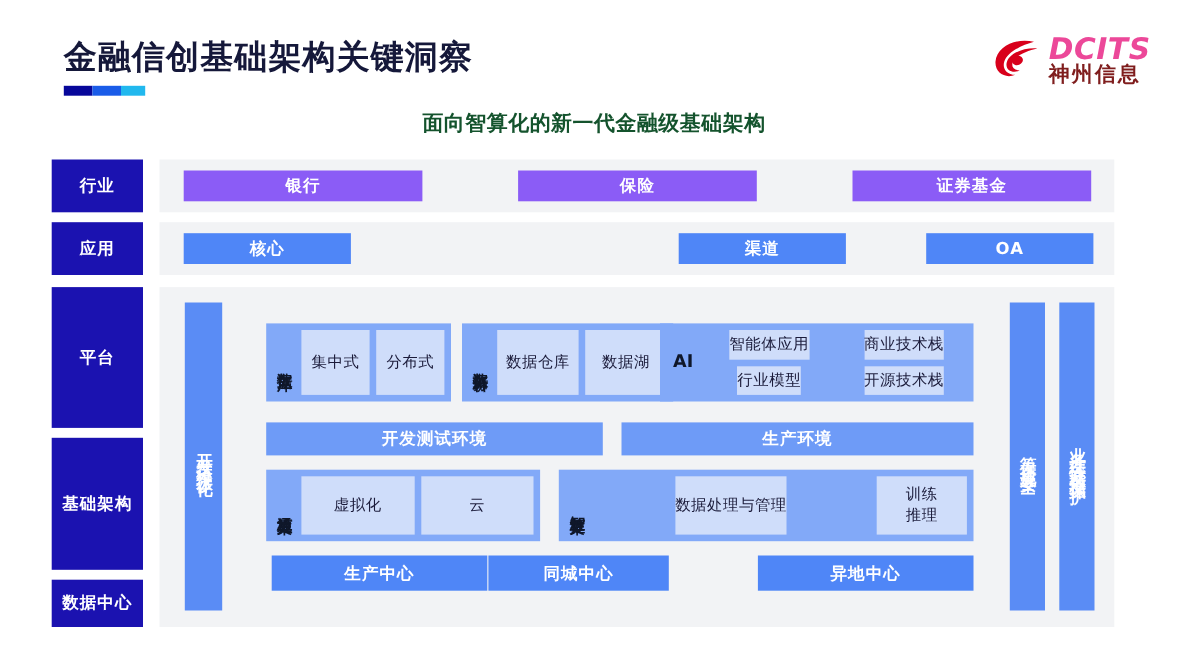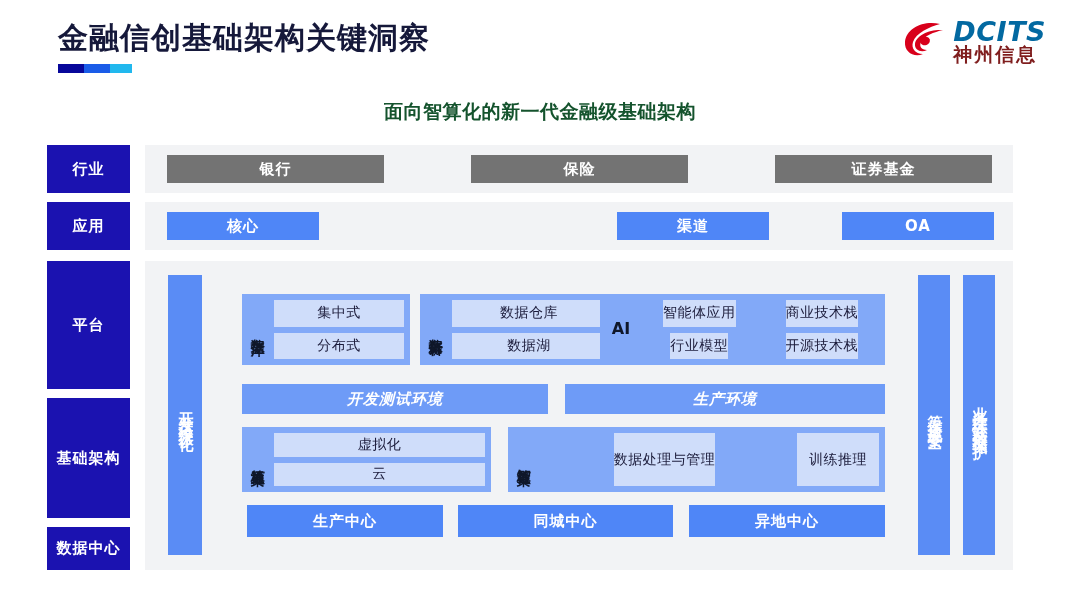--- a/index.html
+++ b/index.html
@@ -21,21 +21,21 @@
     position: absolute;
     right: 0; bottom: 0;
     width: 330px; height: 240px;
     overflow: hidden;
     pointer-events: none;
     z-index: 0;
   }
 
   
   .header {
-    position: absolute; left: 0; top: 0;
+    position: absolute; left: 0; top: 14px;
     width: 1080px; height: 88px;
     z-index: 5;
   }
   .page-title {
     position: absolute;
     left: 58px; top: 18px;
     font-size: 30px;
     font-weight: bold;
     color: #15183a;
     letter-spacing: 1px;
@@ -54,21 +54,21 @@
   .logo {
     position: absolute;
     right: 34px; top: 18px;
     display: flex;
     align-items: center;
     gap: 7px;
   }
   .logo-mark { width: 44px; height: 46px; }
   .logo-text { line-height: 1; }
   .logo-en {
-    font-size: 27px; font-weight: bold; color: #0369a1;
+    font-size: 27px; font-weight: bold; color: #ec4899;
     letter-spacing: 0.5px;
     font-style: italic;
     font-family: "DejaVu Sans", "Liberation Sans", sans-serif;
   }
   .logo-cn {
     font-size: 19px; font-weight: bold; color: #7f1d1d;
     letter-spacing: 2px; margin-top: 3px;
   }
 
   
@@ -98,23 +98,23 @@
     position: absolute;
     background: #f2f3f5;
   }
 
   .chip {
     position: absolute;
     display: flex; align-items: center; justify-content: center;
     color: #ffffff; font-weight: bold;
     font-size: 15px; letter-spacing: 1px;
   }
-  .chip-dark { background: #737373; }
+  .chip-dark { background: #8b5cf6; }
   .chip-mid  { background: #4f86f7; }
-  .chip-bar  { background: #6e9bf7; font-style: italic; }
+  .chip-bar  { background: #6e9bf7; }
 
   
   .vbar {
     position: absolute;
     background: #5a8cf5;
     color: #fff; font-weight: bold; font-size: 15px;
     display: flex; align-items: center; justify-content: center;
     writing-mode: vertical-rl;
     text-orientation: upright;
     letter-spacing: 4px;
@@ -143,35 +143,36 @@
     width: 20px;
   }
   .group-label.horiz {
     writing-mode: horizontal-tb;
     width: 30px;
     font-size: 16px;
     letter-spacing: 0;
   }
   .group-body {
     flex: 1 1 auto;
-    display: flex; flex-direction: column; gap: 6px;
+    display: flex; flex-direction: row; gap: 6px;
   }
   .subchip {
     flex: 1 1 0;
     background: #cfddfa;
     color: #1b1b3a;
     font-size: 14px;
     display: flex; align-items: center; justify-content: center;
     letter-spacing: 0.5px;
   }
   .subchip.tall {
     flex: 0 0 auto;
     width: 82px;
     line-height: 1.35;
     text-align: center;
+    flex-direction: column;
   }
   .group-cols { flex: 1 1 auto; display: flex; gap: 8px; }
   .group-col  { flex: 1 1 auto; display:flex; flex-direction: column; gap: 6px; align-items: center; }
 </style>
 </head>
 <body>
 
 <div id="slide">
 
   <div class="corner-deco">
@@ -314,21 +315,21 @@
         <div class="subchip tall">
           <span>训练</span>
           <span>推理</span>
         </div>
       </div>
     </div>
 
     <div class="chip chip-mid" style="left:247px; top:505px; width:196px; height:32px;">
       <span>生产中心</span>
     </div>
-    <div class="chip chip-mid" style="left:458px; top:505px; width:215px; height:32px;">
+    <div class="chip chip-mid" style="left:444px; top:505px; width:164px; height:32px;">
       <span>同城中心</span>
     </div>
     <div class="chip chip-mid" style="left:689px; top:505px; width:196px; height:32px;">
       <span>异地中心</span>
     </div>
 
   </div>
 </div>
 
 </body></html>

